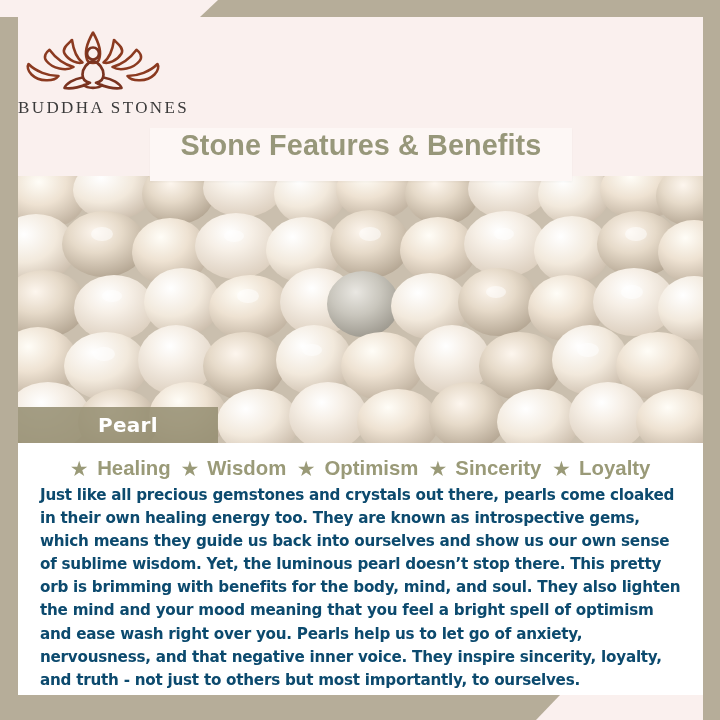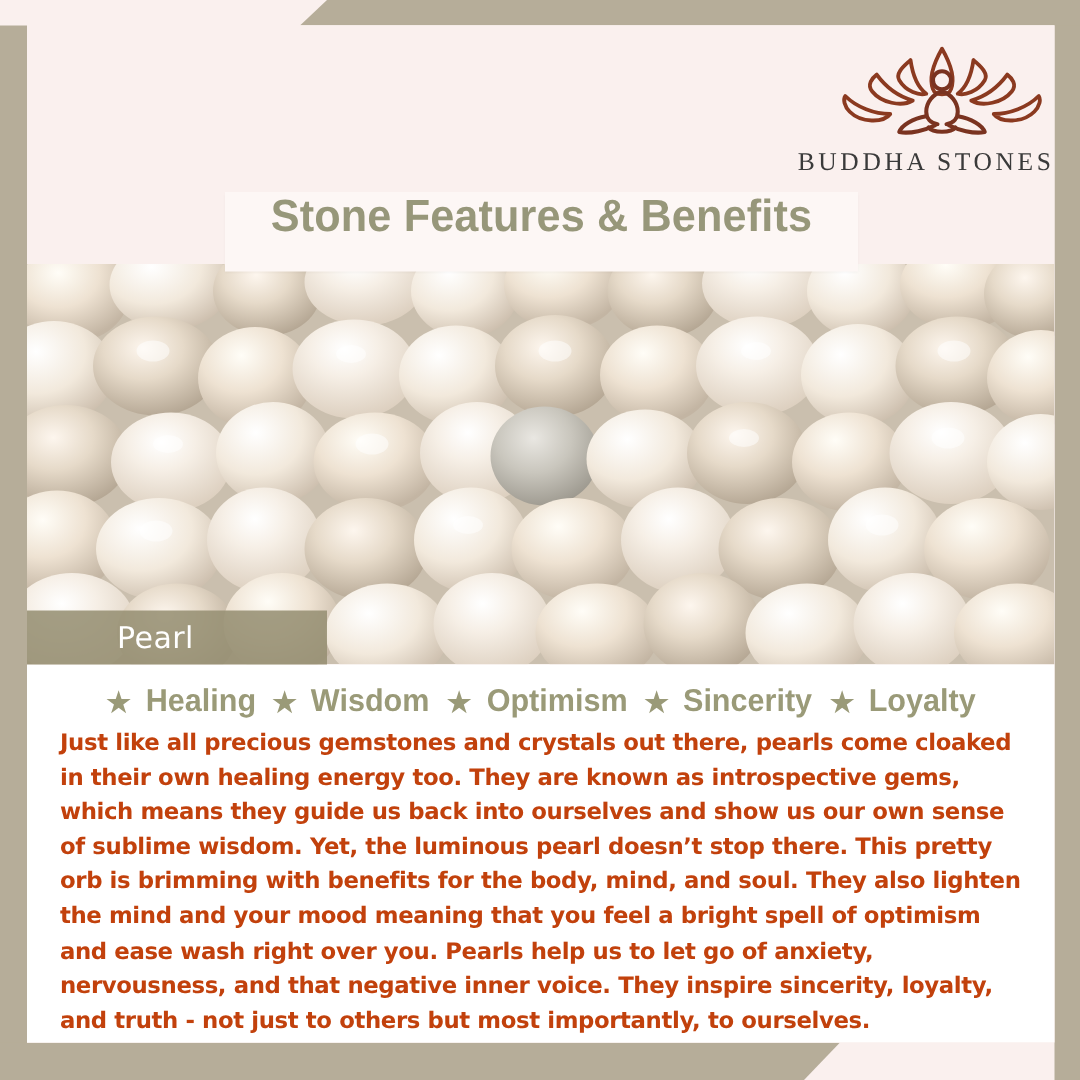--- a/index.html
+++ b/index.html
@@ -41,21 +41,21 @@
     position:absolute;top:17px;left:18px;
     width:685px;height:678px;
     background:#faf0ee;
     z-index:6;
     overflow:hidden;
   }
 
   
   .logo-area{
     position:absolute;top:0;left:0;width:685px;height:110px;
-    display:flex;flex-direction:column;align-items:flex-end;justify-content:flex-start;
+    display:flex;flex-direction:column;align-items:flex-start;justify-content:flex-start;
     padding-top:8px;box-sizing:border-box;
   }
   .logo-mark{width:150px;height:72px;display:block;}
   .logo-text{
     font-family:"Liberation Serif", serif;
     font-size:17px;letter-spacing:2.4px;color:#3a3a3a;
     margin-top:1px;font-weight:400;
   }
 
   
@@ -84,22 +84,22 @@
   }
 
   
   .stone-bar{
     position:absolute;top:390px;left:0;width:200px;height:36px;
     background:rgba(150,144,115,.88);
     display:flex;align-items:center;
     z-index:8;
   }
   .stone-bar .stone-name{
-    color:#ffffff;font-size:20px;font-weight:normal;
-    margin-left:60px;letter-spacing:.3px;
+    color:#ffffff;font-size:20px;font-weight:bold;
+    margin-left:80px;letter-spacing:.3px;
     font-family:"DejaVu Sans", sans-serif;
   }
 
   
   .content-card{
     position:absolute;top:426px;left:0;width:685px;height:252px;
     background:#ffffff;
     z-index:7;
   }
   .benefits{
@@ -117,21 +117,21 @@
     color:#9a9a78;font-weight:bold;font-size:21px;
     font-family:"Liberation Sans Narrow","Liberation Sans",sans-serif;
     transform:scaleX(.97);
   }
   .body-text{
     margin:4px 22px 0 22px;
     font-family:"DejaVu Sans","Liberation Sans",sans-serif;
     font-weight:bold;
     font-size:15.2px;
     line-height:1.52;
-    color:#c2410c;
+    color:#0c4a6e;
     text-align:left;
     letter-spacing:-0.25px;
   }
 </style>
 </head>
 <body>
 
 <div class="frame-bottom-pink"></div>
 <div class="frame-left"></div>
 <div class="frame-right"></div>

